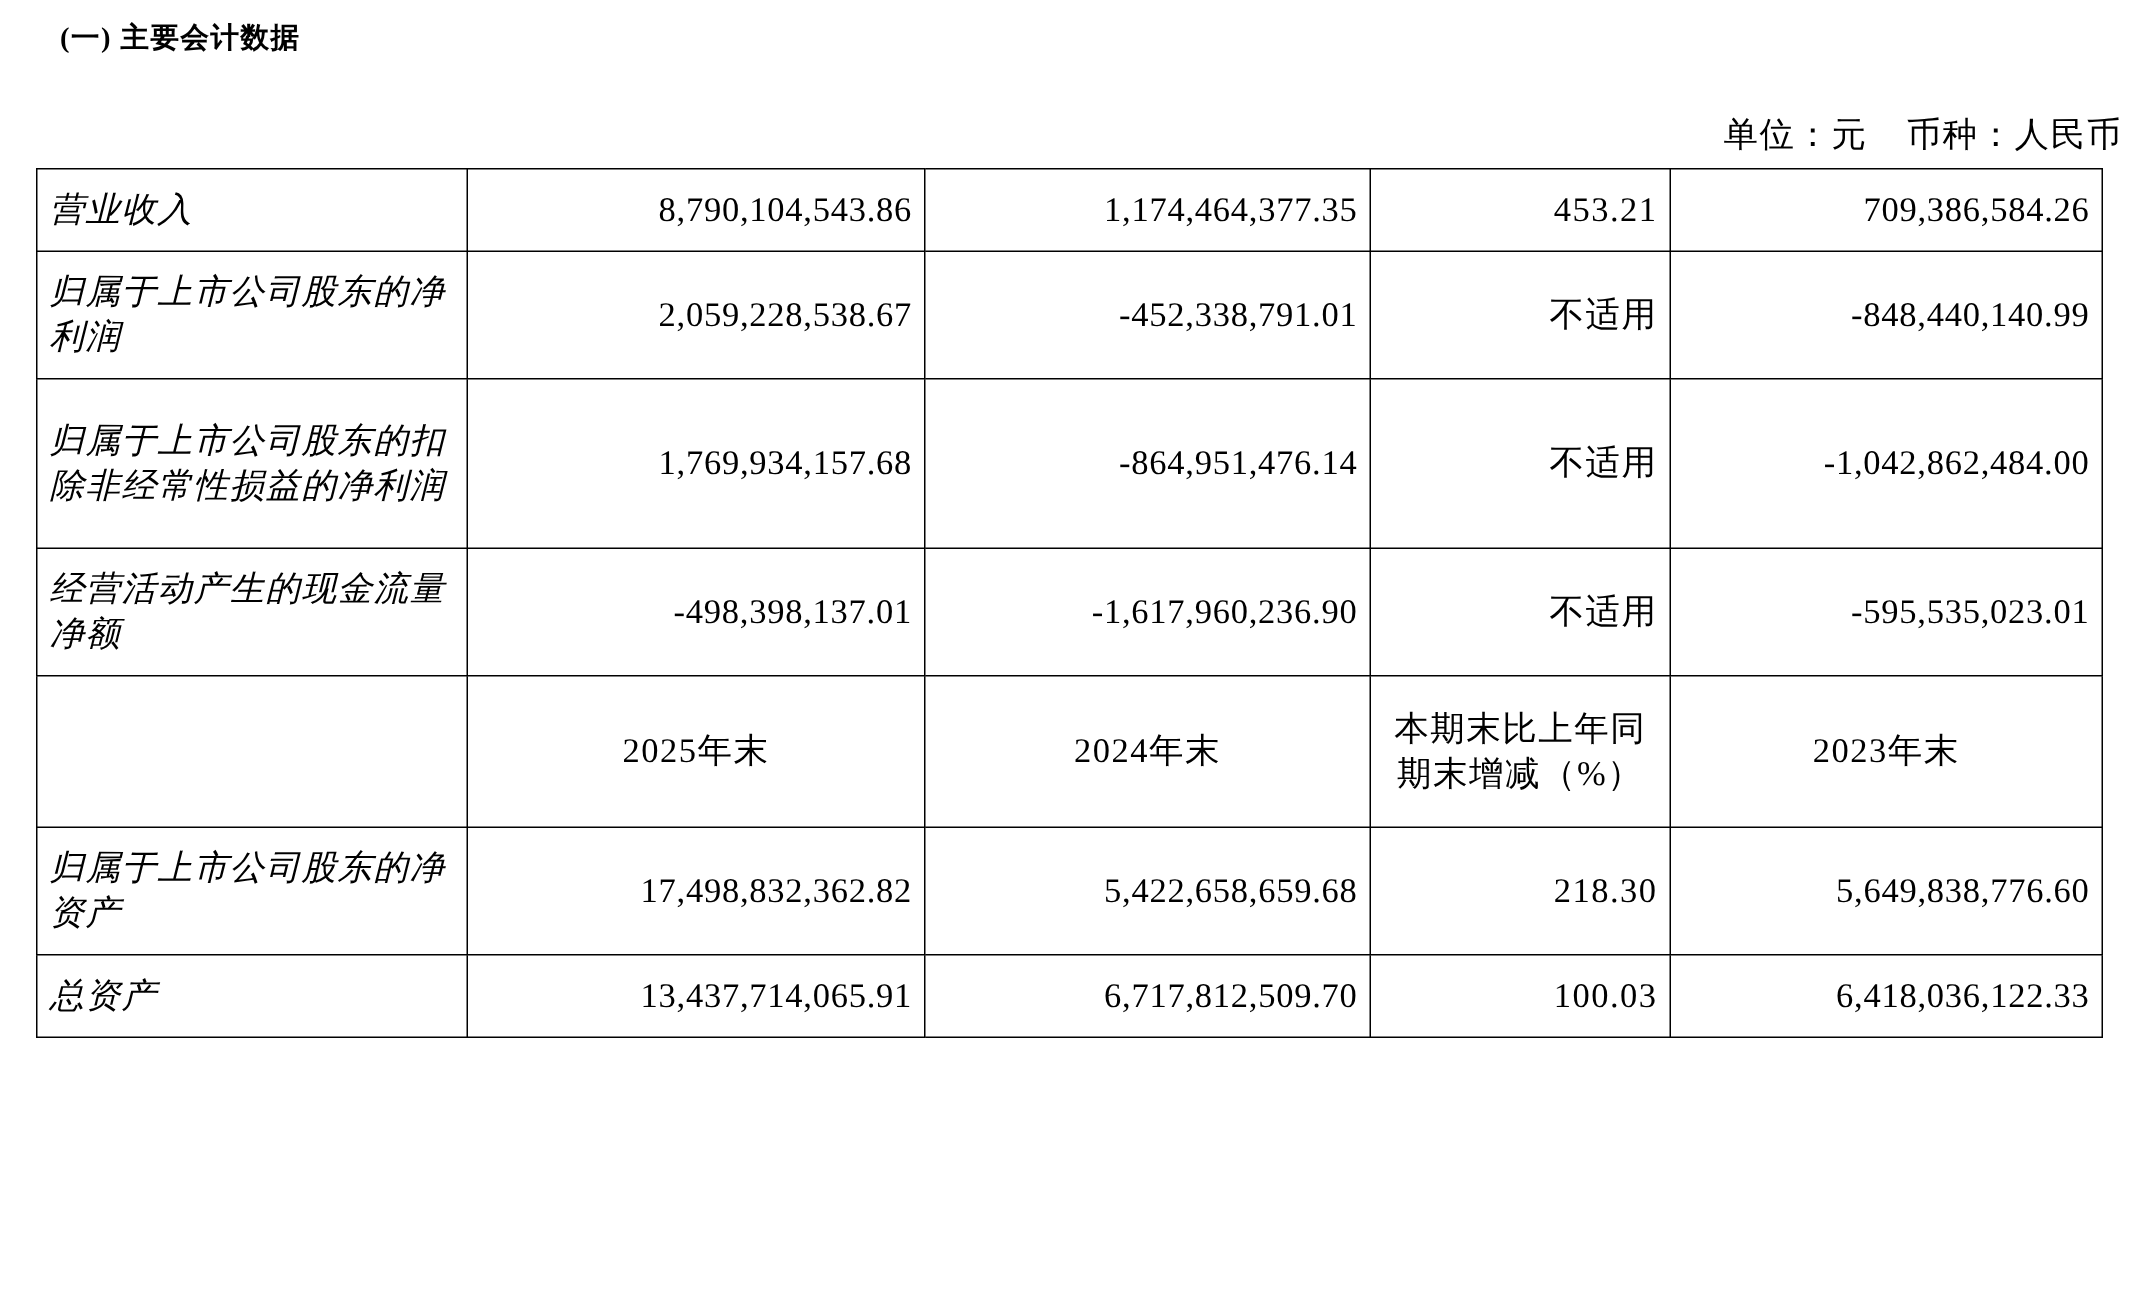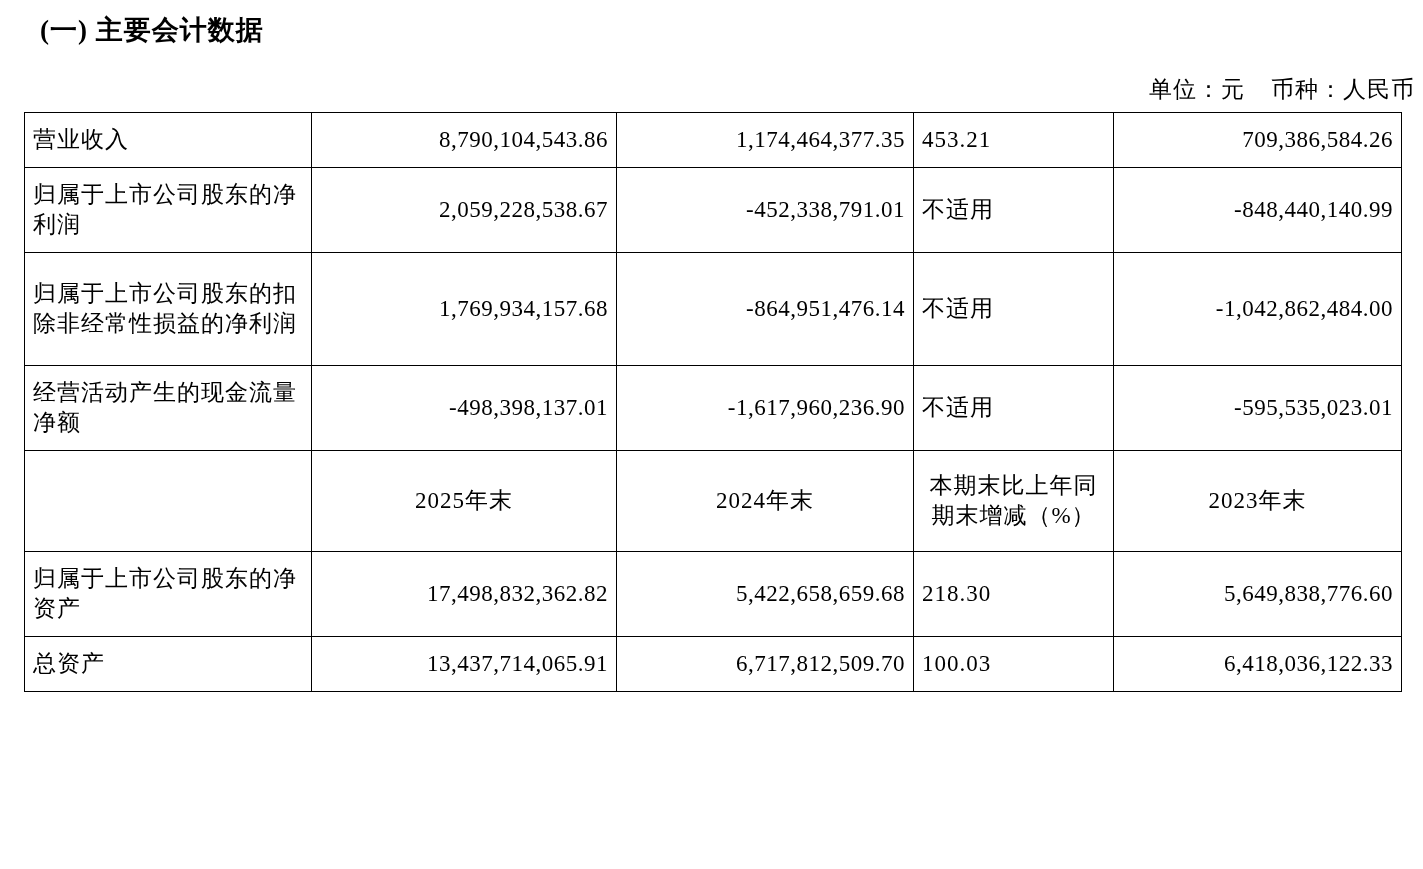--- a/index.html
+++ b/index.html
@@ -19,21 +19,21 @@
     position: relative;
     width: 1423px;
     height: 869px;
     box-sizing: border-box;
     padding: 0;
   }
   .section-title {
     position: absolute;
     left: 40px;
     top: 12px;
-    font-size: 27px;
+    font-size: 19px;
     font-weight: bold;
     letter-spacing: 1px;
     white-space: nowrap;
   }
   .unit-line {
     position: absolute;
     right: 8px;
     top: 74px;
     font-size: 23px;
     white-space: nowrap;
@@ -66,29 +66,31 @@
 
   .hdr {
     text-align: center;
     font-size: 23px;
     letter-spacing: 1px;
   }
   .hdr-row td { height: 74px; }
   .rowlabel {
     text-align: left;
     letter-spacing: 1px;
+    font-style: italic;
   }
   .num {
     text-align: right;
     font-family: "Liberation Serif", "DejaVu Serif", serif;
     letter-spacing: 0.5px;
     white-space: nowrap;
     padding-right: 10px;
   }
   .na {
+    text-align: right;
     padding-right: 10px;
     letter-spacing: 1px;
   }
   .r-xtall td { height: 104px; }
   .r-mid td { height: 76px; }
   .r-hdr2 td { height: 92px; }
   .r-small td { height: 46px; }
   .empty-cell { }
 </style>
 </head>

